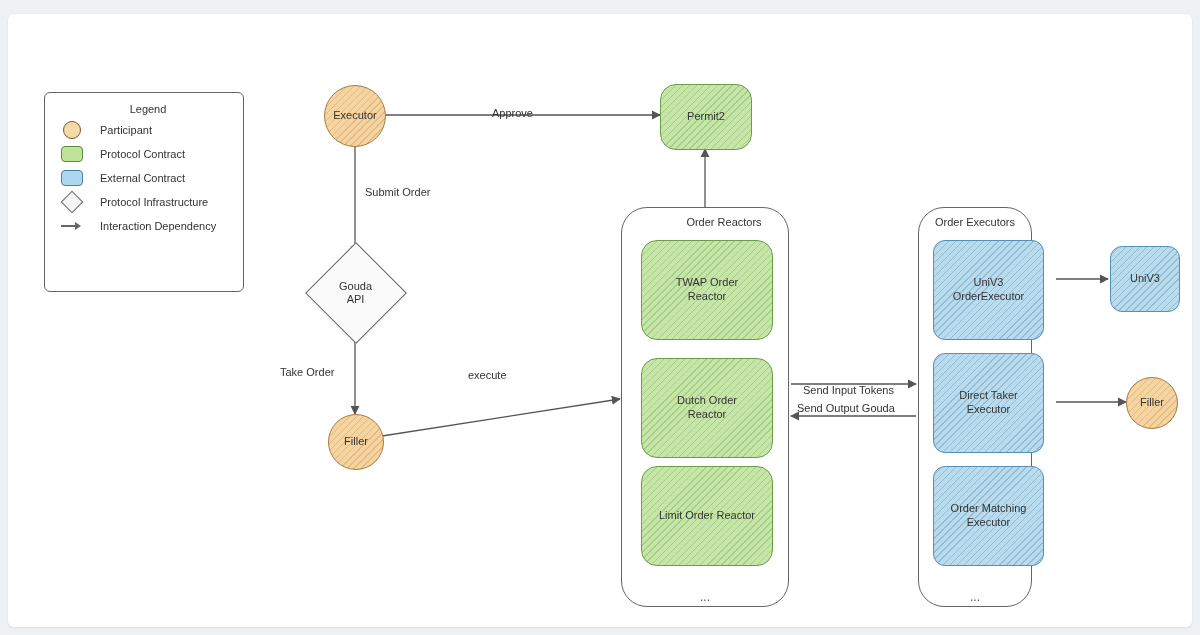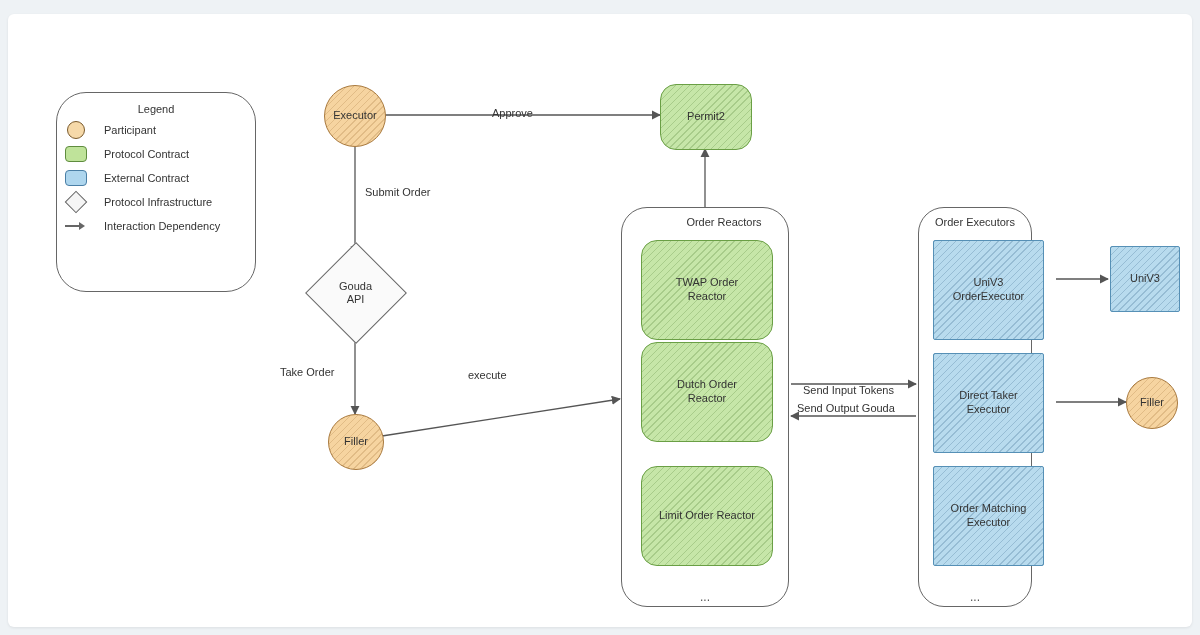--- a/index.html
+++ b/index.html
@@ -26,27 +26,27 @@
     display: flex;
     align-items: center;
     justify-content: center;
     text-align: center;
     line-height: 1.25;
   }
 
   
   .legend {
     position: absolute;
-    left: 48px;
+    left: 36px;
     top: 78px;
     width: 200px;
     height: 200px;
     border: 1.5px solid #666;
-    border-radius: 30px;
-    padding: 10px 8px 8px 8px;
+    border-radius: 6px;
+    padding: 10px 8px 8px 16px;
     box-sizing: border-box;
   }
   .legend-title {
     text-align: center;
     margin-bottom: 6px;
   }
   .legend-row {
     display: flex;
     align-items: center;
     gap: 17px;
@@ -111,21 +111,21 @@
     background-image: repeating-linear-gradient(135deg, rgba(30,80,120,0.22) 0 1px, transparent 1px 5px);
     border: 1.5px solid #5690b6;
   }
   .node-circle {
     border-radius: 50%;
   }
   .node-rect {
     border-radius: 16px;
   }
   .node-rect-sm {
-    border-radius: 2px;
+    border-radius: 12px;
   }
   .diamond {
     transform: rotate(45deg);
     border: 1.5px solid #666;
     background: #fafafa;
   }
   .diamond-inner {
     transform: rotate(-45deg);
     text-align: center;
     line-height: 1.2;
@@ -241,21 +241,21 @@
   <div class="abs group" style="left:613px; top:193px; width:168px; height:400px;padding-left:38px;">
     <div class="group-title">Order Reactors</div>
 
     <div class="abs center node-rect hatch-green" style="left:19px; top:32px; width:130px; height:98px;">
       <div>
         <div>TWAP Order</div>
         <div>Reactor</div>
       </div>
     </div>
 
-    <div class="abs center node-rect hatch-green" style="left:19px; top:134px; width:130px; height:98px;justify-content:center;">
+    <div class="abs center node-rect hatch-green" style="left:19px; top:150px; width:130px; height:98px;justify-content:center;">
       <div>
         <div>Dutch Order</div>
         <div>Reactor</div>
       </div>
     </div>
 
     <div class="abs center node-rect hatch-green" style="left:19px; top:258px; width:130px; height:98px;">
       <span>Limit Order Reactor</span>
     </div>
 

